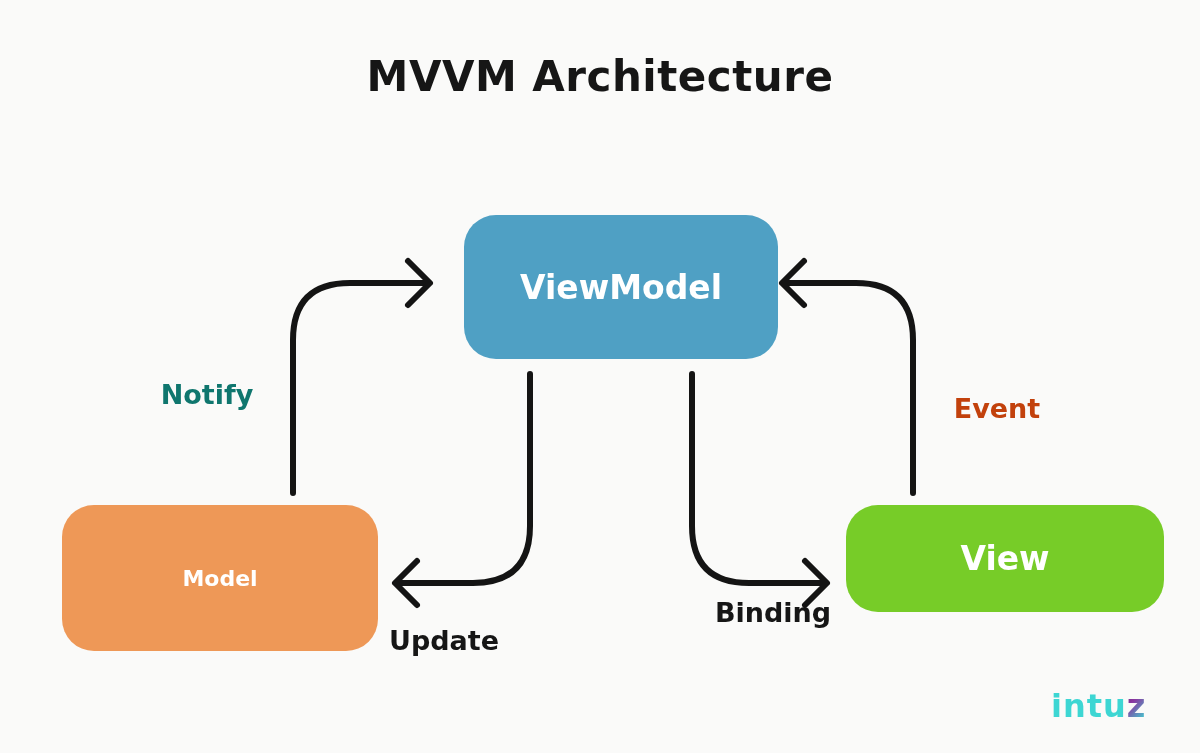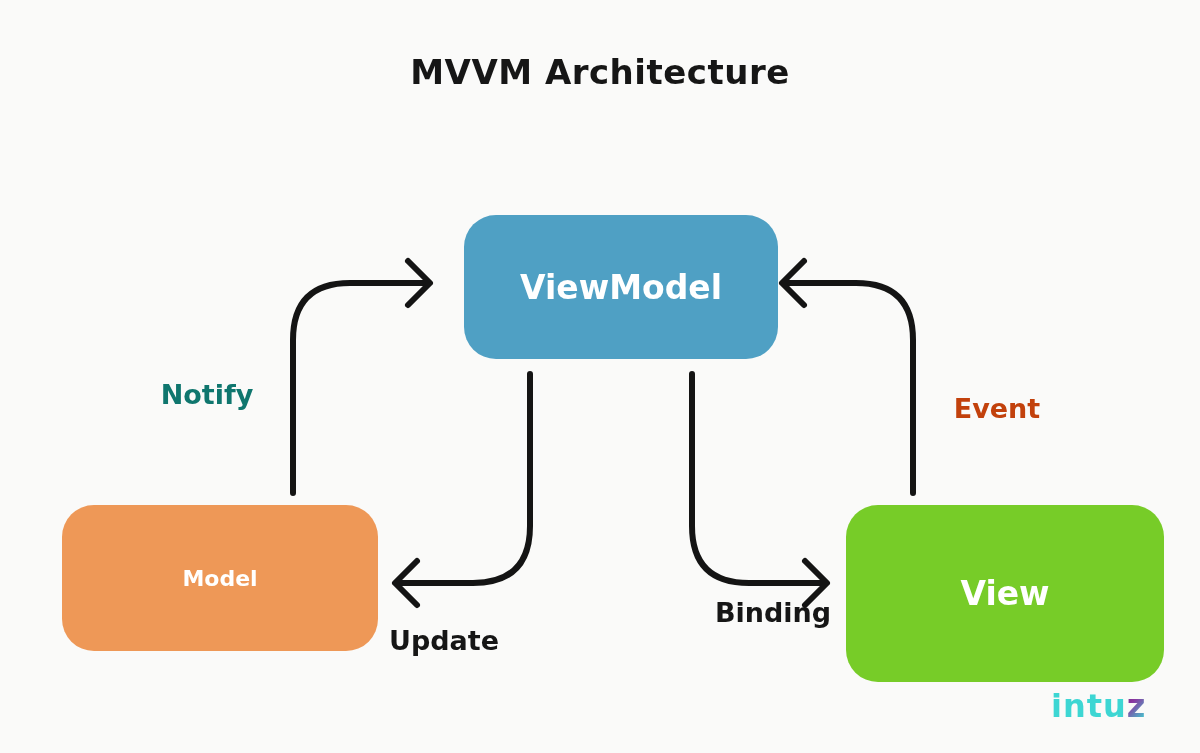--- a/index.html
+++ b/index.html
@@ -12,36 +12,36 @@
     width: 1200px;
     height: 753px;
     overflow: hidden;
   }
   .title {
     position: absolute;
     left: 0;
     top: 52px;
     width: 100%;
     text-align: center;
-    font-size: 34px;
+    font-size: 42px;
     font-weight: 700;
     letter-spacing: 0.5px;
   }
   .node {
     position: absolute;
     border-radius: 32px;
     display: flex;
     align-items: center;
     justify-content: center;
     color: #ffffff;
     font-weight: 700;
   }
   .node-viewmodel { left: 464px; top: 215px; width: 314px; height: 144px; font-size: 33px; }
   .node-model     { left: 62px;  top: 505px; width: 316px; height: 146px; font-size: 22px; }
-  .node-view      { left: 846px; top: 505px; width: 318px; height: 177px; font-size: 33px; }
+  .node-view      { left: 846px; top: 505px; width: 318px; height: 107px; font-size: 33px; }
   .edge-label {
     position: absolute;
     transform: translate(-50%, -50%);
     font-size: 27px;
     font-weight: 700;
     white-space: nowrap;
   }
   .label-notify  { left: 207px; top: 394px; }
   .label-event   { left: 997px; top: 391px; }
   .label-update  { left: 444px; top: 640px; }

